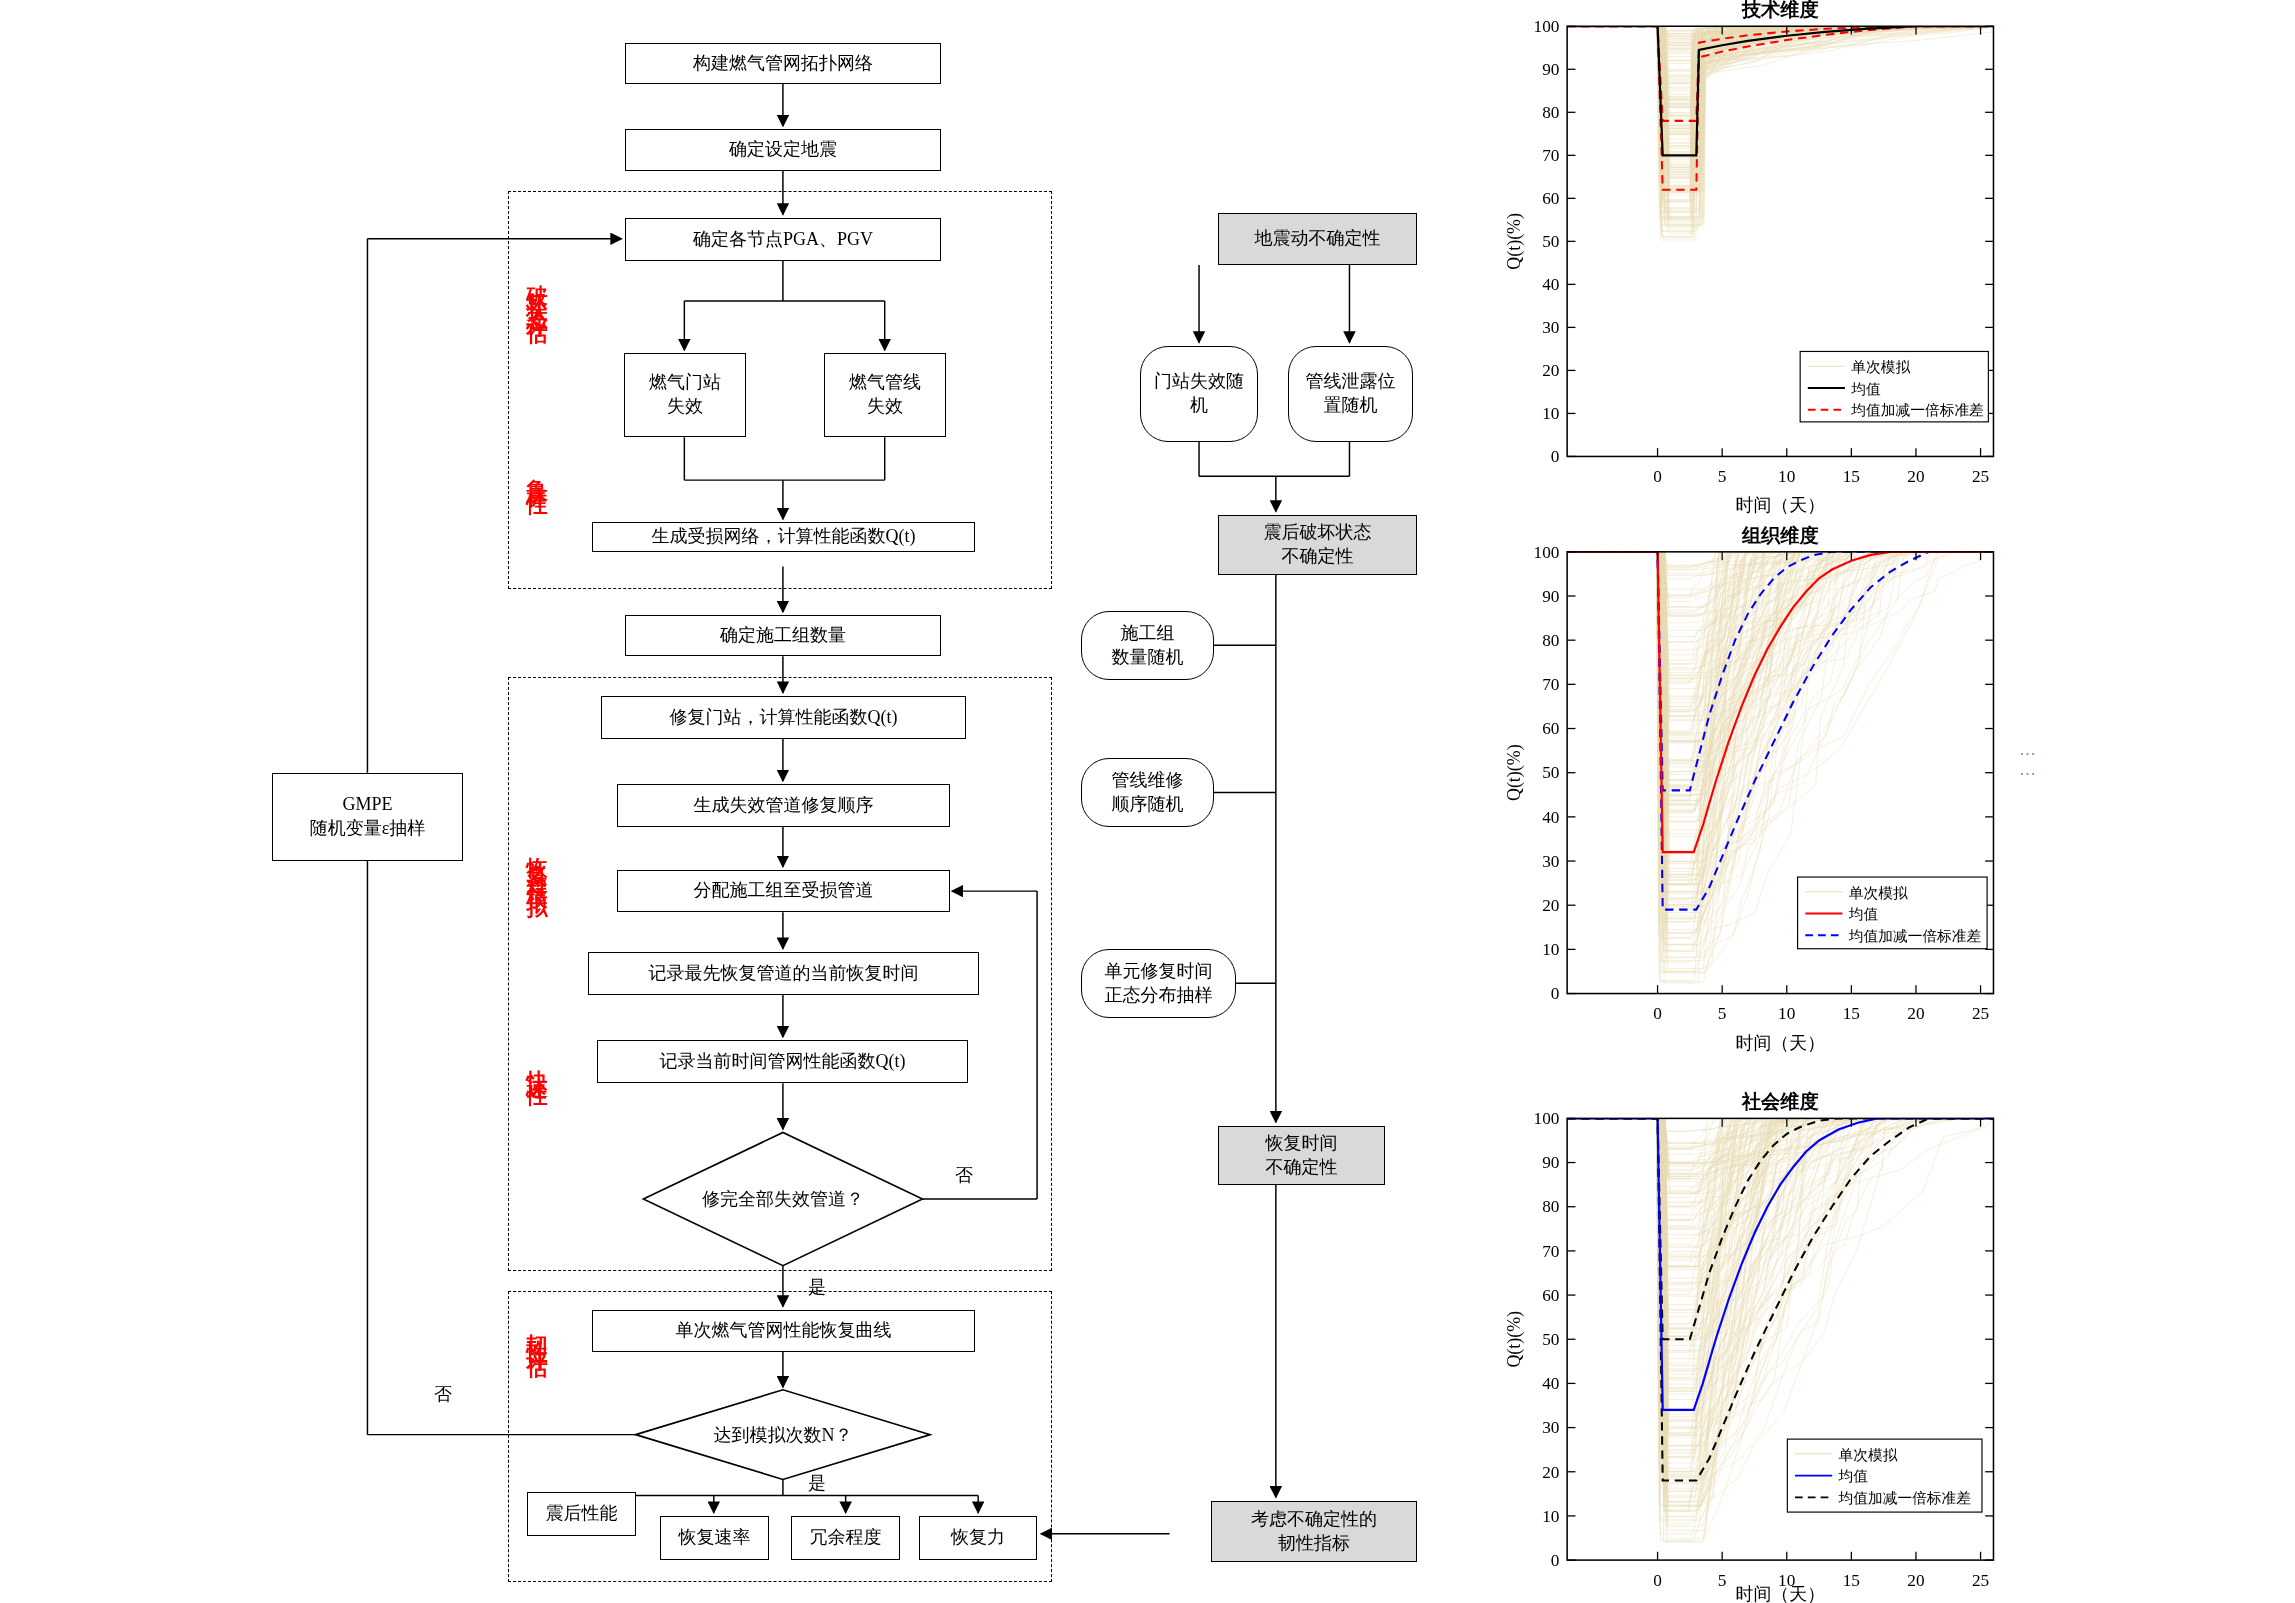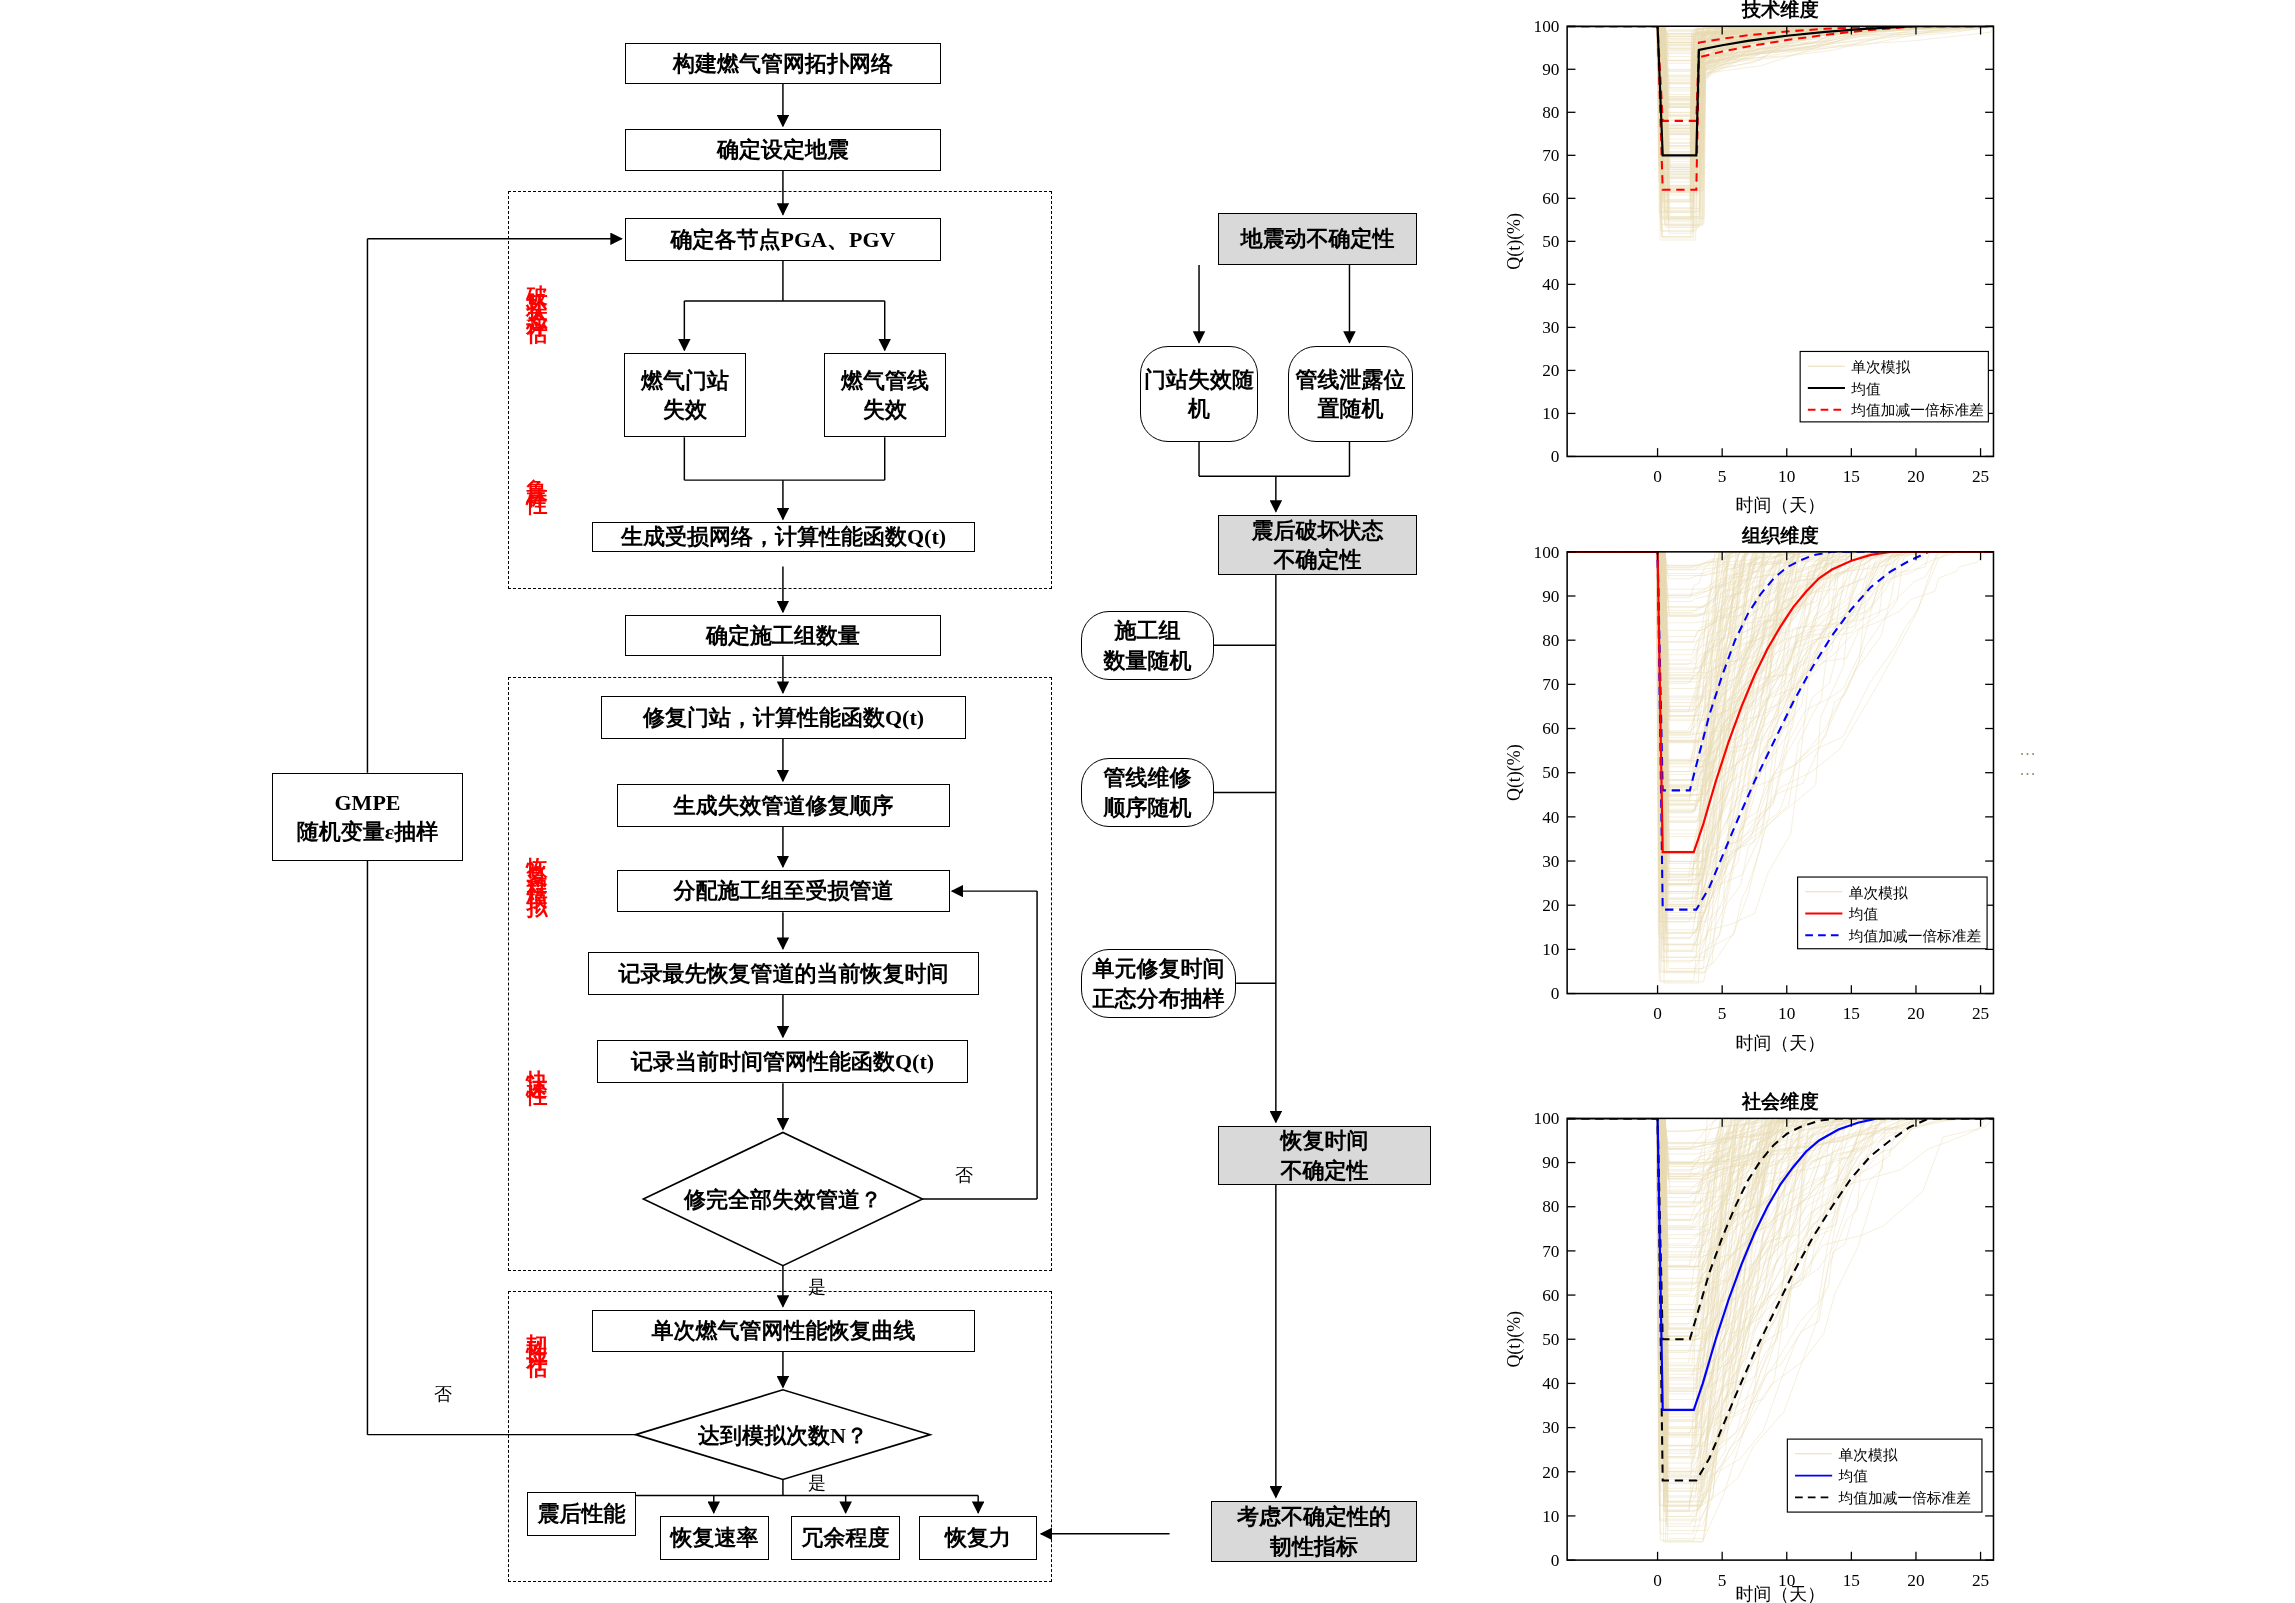--- a/index.html
+++ b/index.html
@@ -1,21 +1,21 @@
 <!DOCTYPE html>
 <html style="font-size:10.2px"><head>
 <meta charset="utf-8">
 <style>
   *{box-sizing:border-box;margin:0;padding:0}
   body{margin:0;background:#fff;font-family:"Liberation Serif", serif;}
   #canvas{position:relative;width:2295px;height:1603px;background:#fff;overflow:hidden;}
   #overlay{position:absolute;left:0;top:0;z-index:1;}
   .box,.gray,.round,.dtext{
     position:absolute;display:flex;align-items:center;justify-content:center;
-    text-align:center;font-size:22px;line-height:1.32;white-space:pre-line;z-index:2;color:#000;font-weight:bold;
+    text-align:center;font-size:18px;line-height:1.32;white-space:pre-line;z-index:2;color:#000;
   }
   .box{background:#fff;border:1.6px solid #000;}
   .gray{background:#d9d9d9;border:1.6px solid #000;margin-left:41px;}
   .round{background:#fff;border:1.6px solid #000;border-radius:28px;}
   .dtext{background:transparent;}
   .dash{position:absolute;border:1.6px dashed #000;background:transparent;z-index:1;}
   .rlabel{
     position:absolute;color:#ff0000;font-weight:bold;font-size:21px;z-index:2;
     writing-mode:vertical-lr;text-orientation:upright;letter-spacing:7.7px;line-height:1;
   }
@@ -891,21 +891,21 @@
   <div class="round" style="left:1288px;top:346px;width:125px;height:96px">管线泄露位
 置随机</div>
   <div class="gray" style="left:1177px;top:515px;width:199px;height:60px">震后破坏状态
 不确定性</div>
   <div class="round" style="left:1081px;top:611px;width:133px;height:69px">施工组
 数量随机</div>
   <div class="round" style="left:1081px;top:758px;width:133px;height:69px">管线维修
 顺序随机</div>
   <div class="round" style="left:1081px;top:949px;width:155px;height:69px">单元修复时间
 正态分布抽样</div>
-  <div class="gray" style="left:1177px;top:1126px;width:213px;height:59px">恢复时间
+  <div class="gray" style="left:1177px;top:1126px;width:167px;height:59px">恢复时间
 不确定性</div>
   <div class="gray" style="left:1170px;top:1501px;width:206px;height:61px">考虑不确定性的
 韧性指标</div>
 
   <div class="vell" style="left:2017px;top:740px">……</div>
 
 </div>
 
 
 </body></html>

